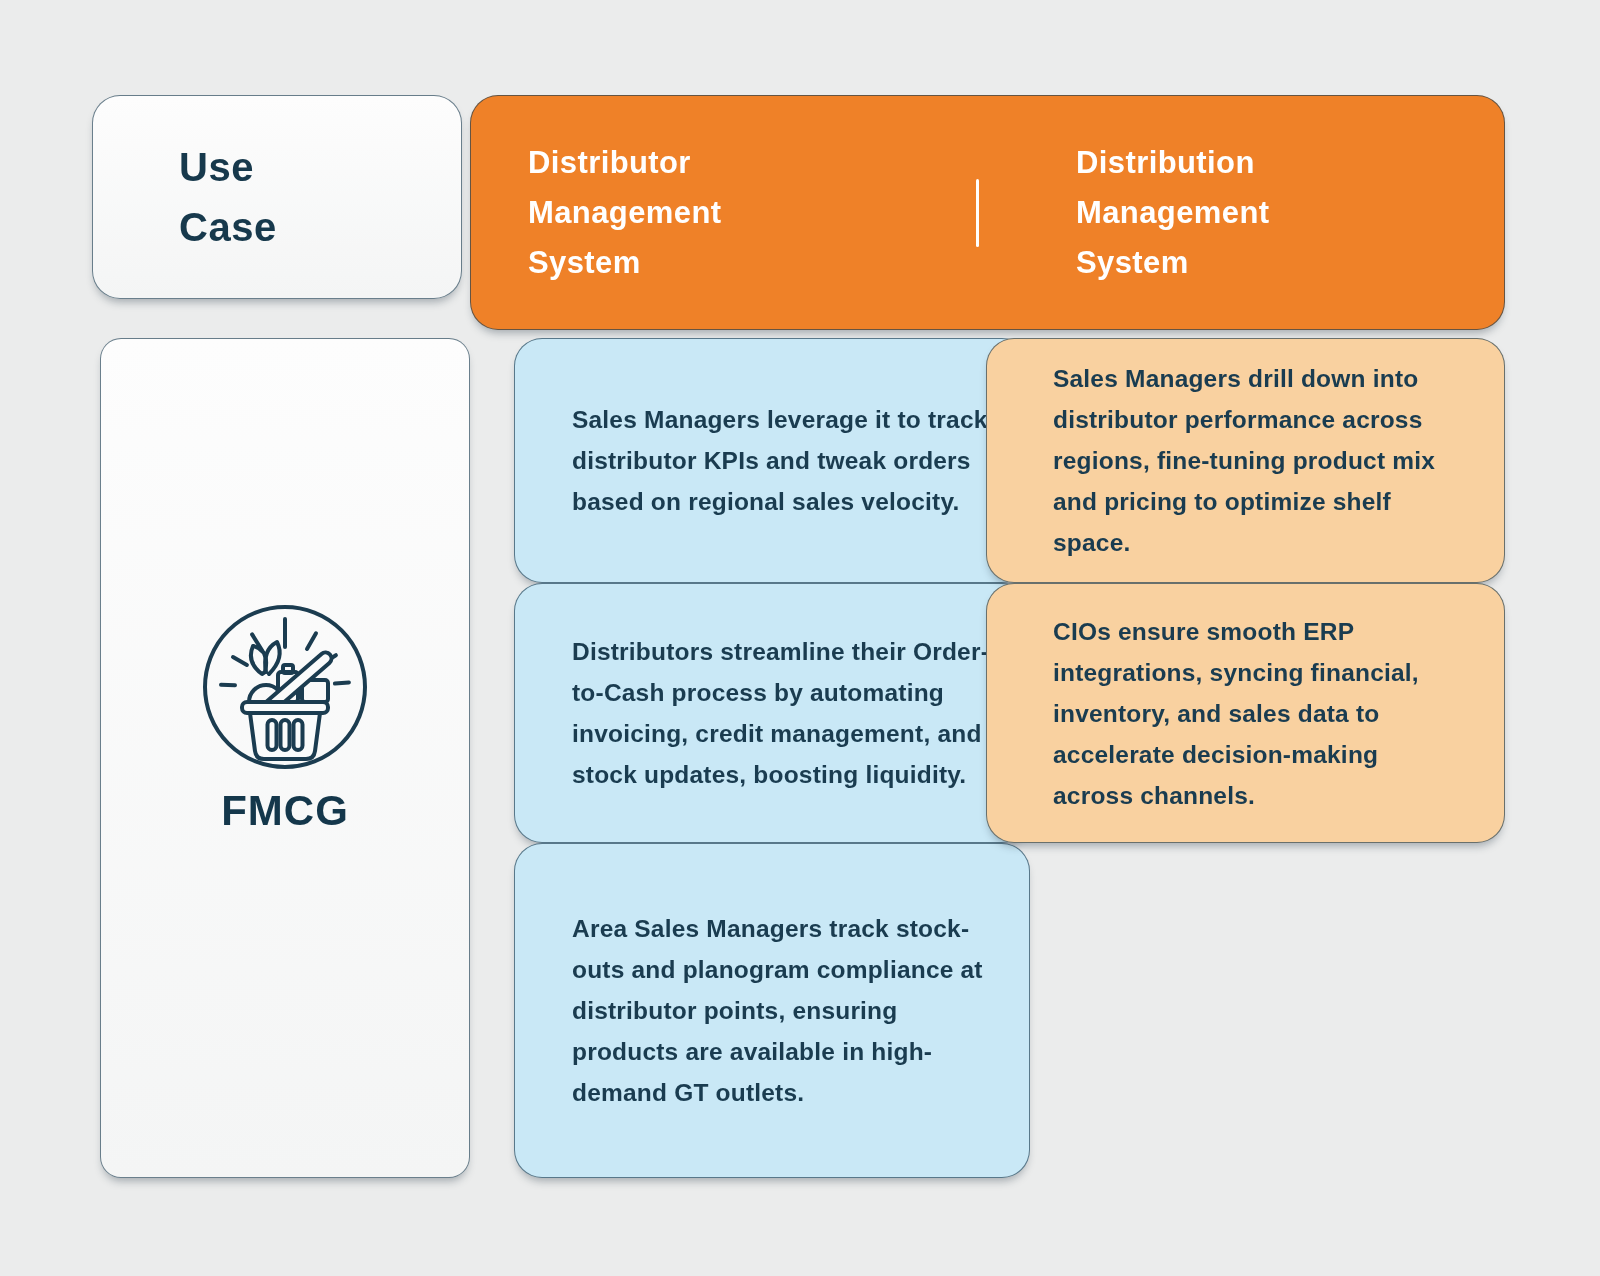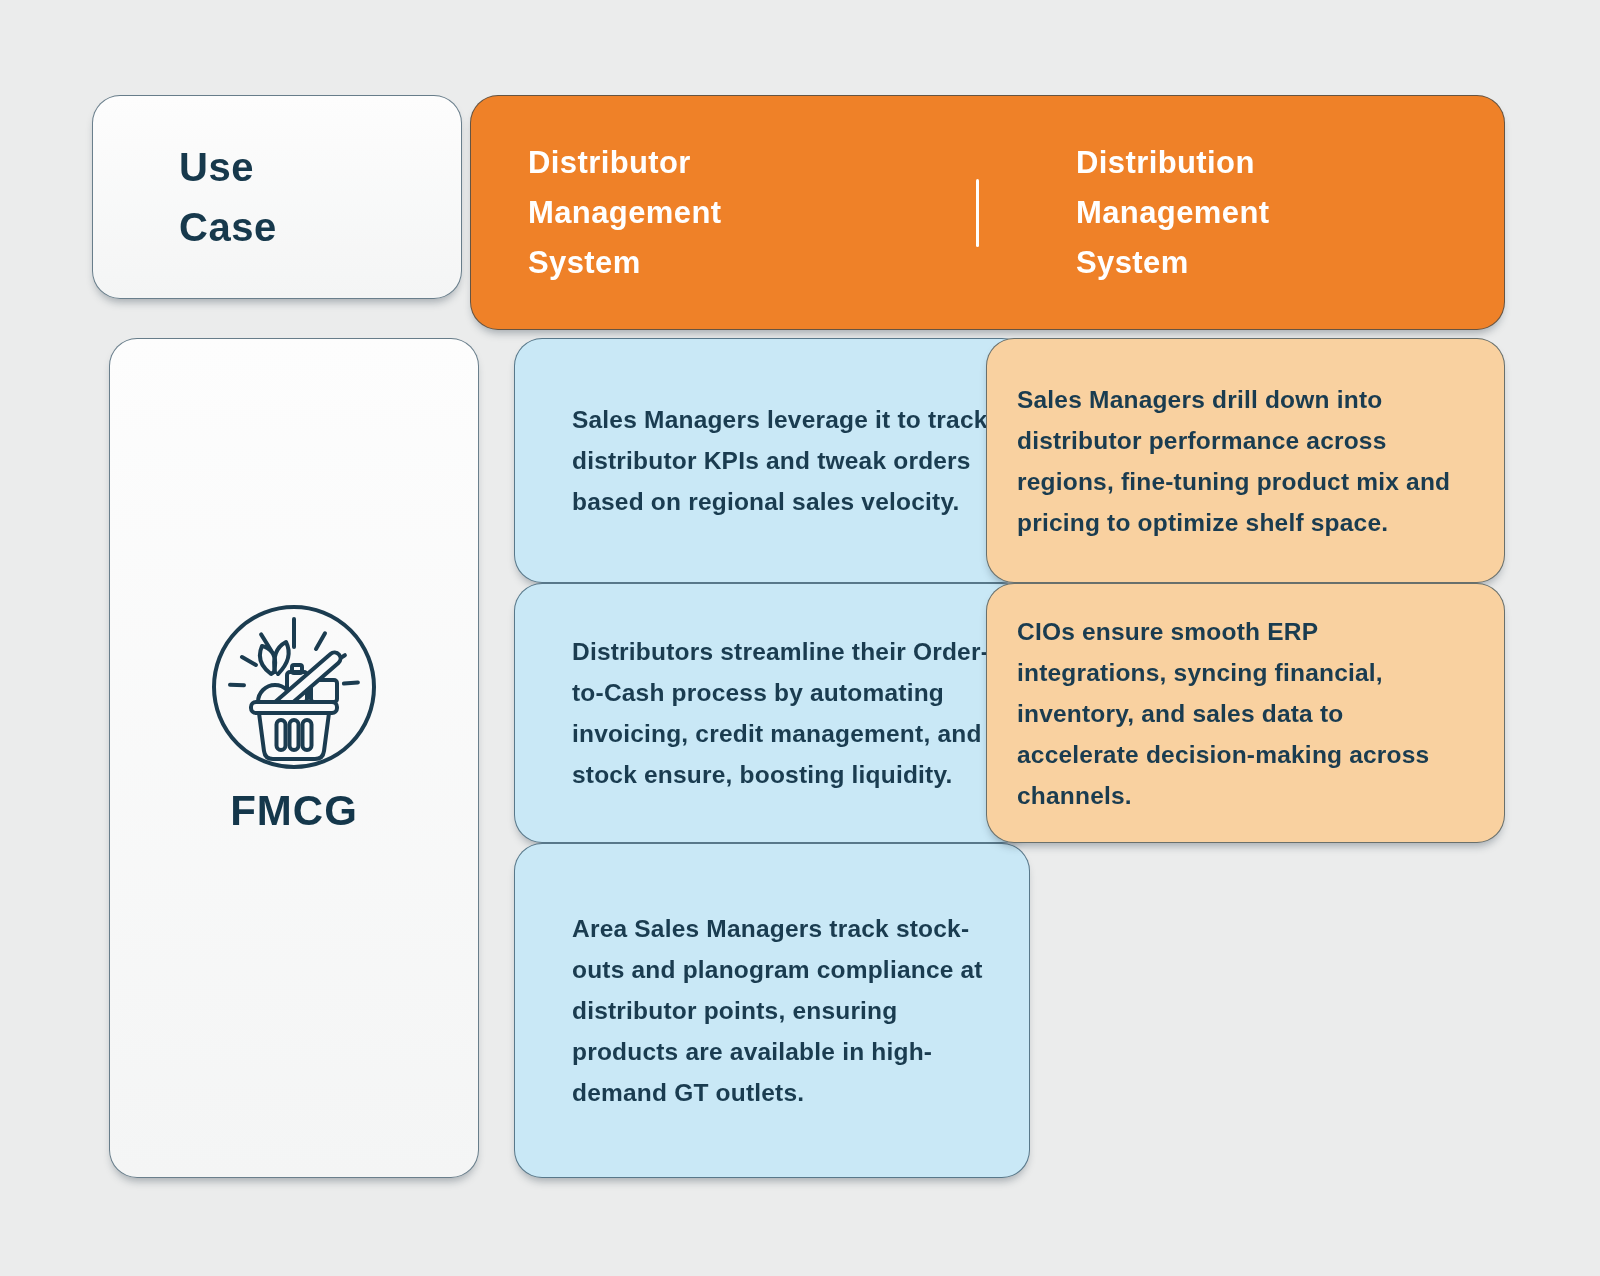--- a/index.html
+++ b/index.html
@@ -33,41 +33,41 @@
   .col-title {
     font-size: 31px; font-weight: 700; color: #FFFFFF;
     line-height: 50px; white-space: pre-line; letter-spacing: 0.4px;
   }
   .col-title.col1 { position: absolute; left: 57px; top: 50%; transform: translateY(-50%); }
   .col-title.col2 { position: absolute; left: 605px; top: 50%; transform: translateY(-50%); }
   .header-divider {
     position: absolute; left: 505px; top: 50%; transform: translateY(-50%);
     width: 3px; height: 68px; background: #FFFFFF; border-radius: 2px;
   }
-  .row-label-card { left: 109px; top: 338px; width: 370px; height: 840px; }
+  .row-label-card { left: 100px; top: 338px; width: 370px; height: 840px; border-radius: 21px; }
   .fmcg-icon-wrap {
     position: absolute; left: 0; top: 253px; width: 100%;
     display: flex; justify-content: center;
   }
   .fmcg-label {
     position: absolute; left: 0; top: 448px; width: 100%;
     text-align: center;
     font-size: 42px; font-weight: 700; color: #14374B; letter-spacing: 1px;
   }
   .cell {
     display: flex; align-items: center; box-sizing: border-box;
   }
   .cell .cell-text {
     font-size: 24.5px; font-weight: 600; color: #1A3C50;
     line-height: 41px; letter-spacing: 0.2px;
   }
   .cell-blue { background: #C9E8F6; left: 470px; width: 516px;
     padding-left: 57px; padding-right: 40px; margin-left: 44px; }
   .cell-peach { background: #F9D1A0; left: 986px; width: 519px;
-    padding-left: 30px; padding-right: 44px; }
+    padding-left: 66px; padding-right: 44px; }
   .row1 { top: 338px; height: 245px; }
   .row2 { top: 583px; height: 260px; }
   .row3 { top: 843px; height: 335px; }
   .icon-stroke { fill: none; stroke: #1B3C50; stroke-width: 4; stroke-linecap: round; stroke-linejoin: round; }
   .icon-fill { fill: #FAFBFB; stroke: #1B3C50; stroke-width: 4; stroke-linejoin: round; }
 </style>
 </head>
 <body>
 
 <div class="canvas">
@@ -122,21 +122,21 @@
         <rect class="icon-stroke" x="103.5" y="128" width="9" height="30" rx="4.5"></rect>
       </svg>
     </div>
     <div class="fmcg-label">FMCG</div>
   </div>
 
   <div class="card cell cell-blue row1">
     <div class="cell-text">Sales Managers leverage it to track distributor KPIs and tweak orders based on regional sales velocity.</div>
   </div>
   <div class="card cell cell-blue row2">
-    <div class="cell-text">Distributors streamline their Order-to-Cash process by automating invoicing, credit management, and stock ensure, boosting liquidity.</div>
+    <div class="cell-text">Distributors streamline their Order-to-Cash process by automating invoicing, credit management, and stock updates, boosting liquidity.</div>
   </div>
   <div class="card cell cell-blue row3">
     <div class="cell-text">Area Sales Managers track stock-outs and planogram compliance at distributor points, ensuring products are available in high-demand GT outlets.</div>
   </div>
 
   <div class="card cell cell-peach row1">
     <div class="cell-text">Sales Managers drill down into distributor performance across regions, fine-tuning product mix and pricing to optimize shelf space.</div>
   </div>
   <div class="card cell cell-peach row2">
     <div class="cell-text">CIOs ensure smooth ERP integrations, syncing financial, inventory, and sales data to accelerate decision-making across channels.</div>

